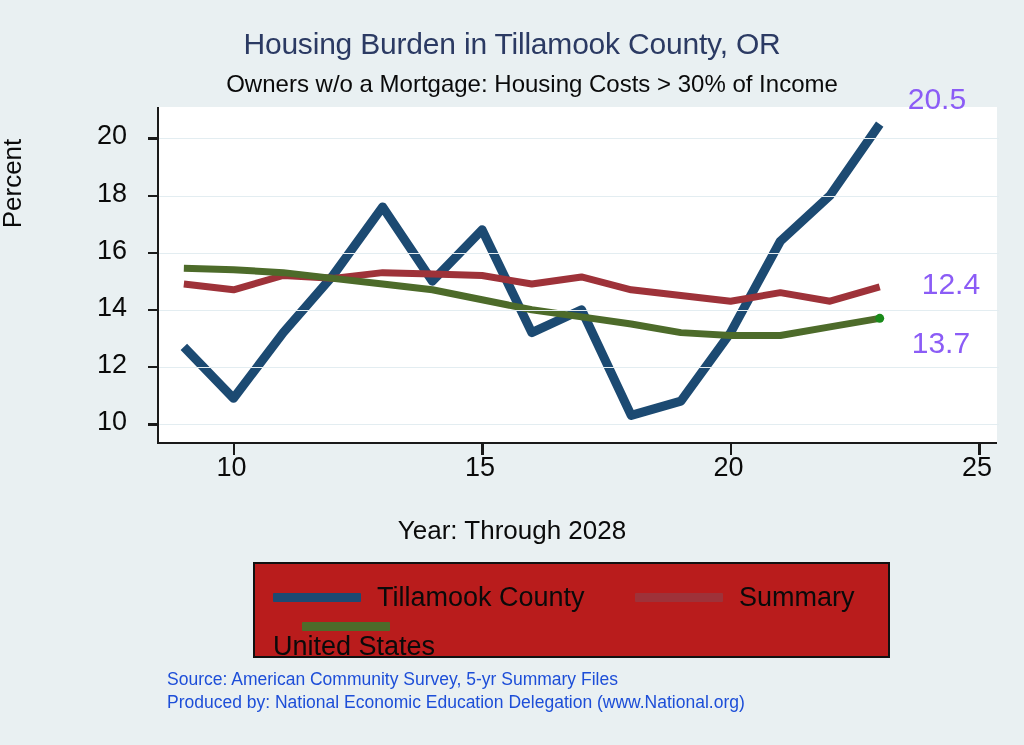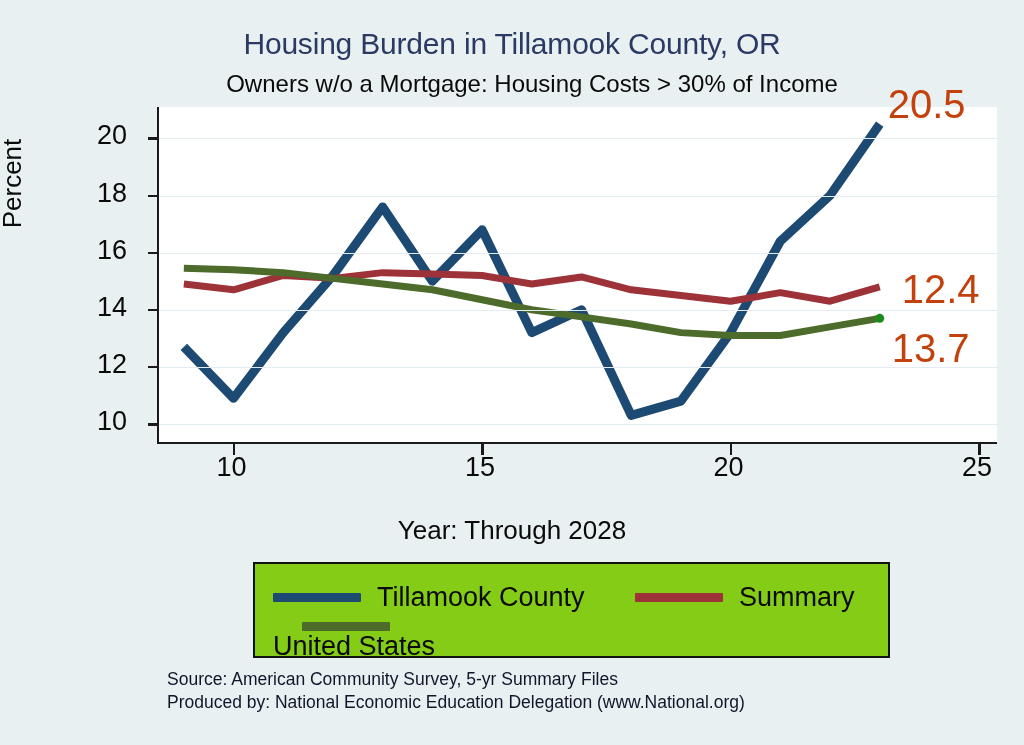--- a/index.html
+++ b/index.html
@@ -100,31 +100,32 @@
   .xlabel {
     position: absolute;
     left: 0; top: 515px;
     width: 1024px;
     text-align: center;
     font-size: 26px;
     color: #0a0a0a;
   }
   .endlabel {
     position: absolute;
-    font-size: 40px;
-    color: #c2410c;
+    font-size: 30px;
+    color: #8b5cf6;
     white-space: nowrap;
+    margin-left: 20px;
   }
   .legend-box {
     position: absolute;
     left: 253px;
     top: 562px;
     width: 637px;
     height: 96px;
-    background: #84cc16;
+    background: #b91c1c;
     border: 2px solid #111111;
     box-sizing: border-box;
   }
   .legend-entry {
     position: absolute;
     display: flex;
     align-items: center;
   }
   .legend-swatch {
     width: 88px;
@@ -135,21 +136,21 @@
   .legend-text {
     font-size: 27px;
     color: #0a0a0a;
     white-space: nowrap;
   }
   .source {
     position: absolute;
     left: 167px;
     top: 668px;
     font-size: 17.5px;
-    color: #0f172a;
+    color: #1d4ed8;
     line-height: 1.32;
     white-space: nowrap;
   }
   svg.lines {
     position: absolute;
     left: 0; top: 0;
     width: 840px;
     height: 337px;
     overflow: visible;
   }

